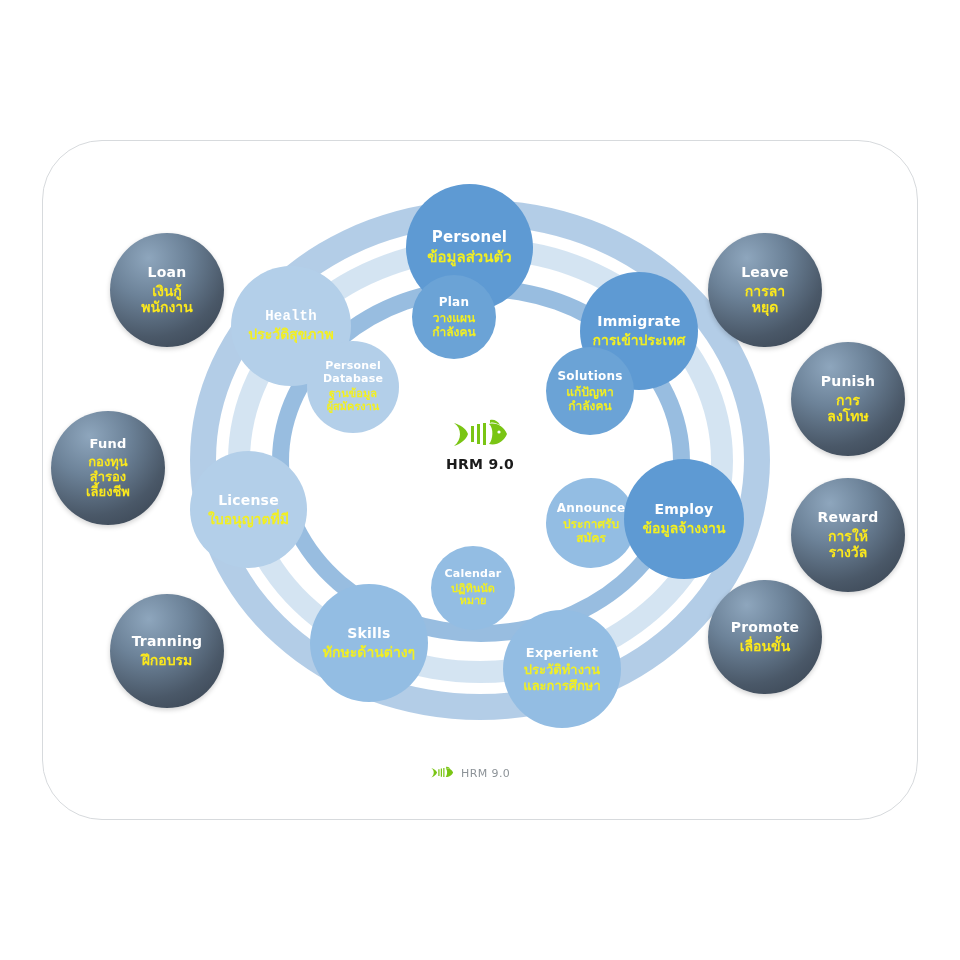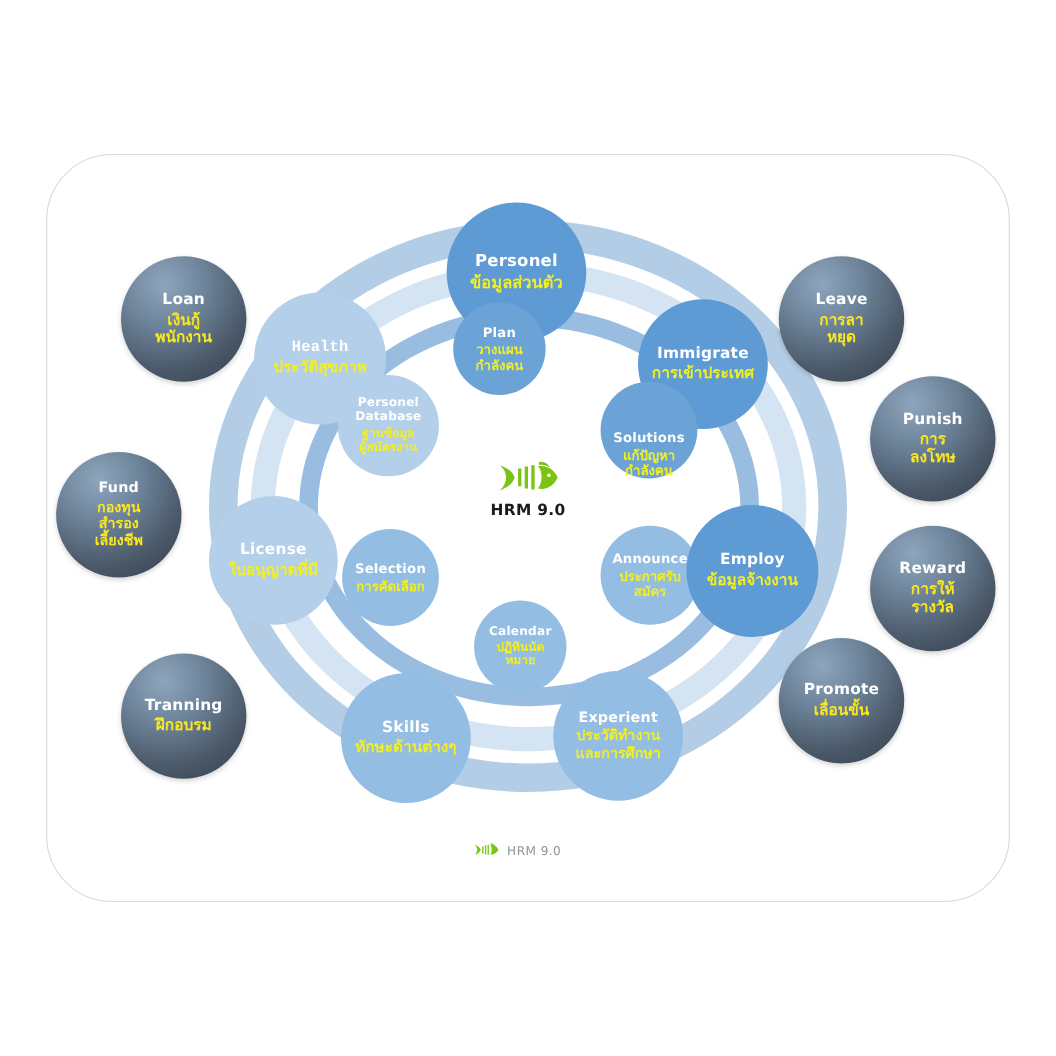--- a/index.html
+++ b/index.html
@@ -146,54 +146,50 @@
     <span class="en" style="max-width:78px;">Personel Database</span>
     <span class="th">ฐานข้อมูล</span>
     <span class="th">ผู้สมัครงาน</span>
   </div>
 
   <div class="node blue-dk" style="left:580px; top:272px; width:118px; height:118px; font-size:14px;">
     <span class="en">Immigrate</span>
     <span class="th">การเข้าประเทศ</span>
   </div>
 
-  <div class="node blue-dk2" style="left:546px; top:347px; width:88px; height:88px; font-size:12px;justify-content:flex-end;">
+  <div class="node blue-dk2" style="left:546px; top:347px; width:88px; height:88px; font-size:12px;">
     <span class="en">Solutions</span>
     <span class="th">แก้ปัญหา</span>
     <span class="th">กำลังคน</span>
   </div>
 
   <div class="node blue-lt" style="left:190px; top:451px; width:117px; height:117px; font-size:14px;">
     <span class="en">License</span>
     <span class="th">ใบอนุญาตที่มี</span>
   </div>
 
-  <div class="node blue-md" style="left:311px; top:481px; width:88px; height:88px; font-size:12px;">
-    <span class="en">Selection</span>
-    <span class="th">การคัดเลือก</span>
-  </div>
 
   <div class="node blue-md" style="left:546px; top:478px; width:90px; height:90px; font-size:12px;">
     <span class="en">Announce</span>
     <span class="th">ประกาศรับ</span>
     <span class="th">สมัคร</span>
   </div>
 
   <div class="node blue-dk" style="left:624px; top:459px; width:120px; height:120px; font-size:14px;">
     <span class="en">Employ</span>
     <span class="th">ข้อมูลจ้างงาน</span>
   </div>
 
   <div class="node blue-md" style="left:431px; top:546px; width:84px; height:84px; font-size:11px;">
     <span class="en">Calendar</span>
     <span class="th">ปฏิทินนัด</span>
     <span class="th">หมาย</span>
   </div>
 
-  <div class="node blue-md" style="left:310px; top:612px; width:118px; height:118px; font-size:14px;">
+  <div class="node blue-md" style="left:310px; top:584px; width:118px; height:118px; font-size:14px;">
     <span class="en">Skills</span>
     <span class="th">ทักษะด้านต่างๆ</span>
   </div>
 
   <div class="node blue-md" style="left:503px; top:610px; width:118px; height:118px; font-size:13px;">
     <span class="en">Experient</span>
     <span class="th">ประวัติทำงาน</span>
     <span class="th">และการศึกษา</span>
   </div>
 

